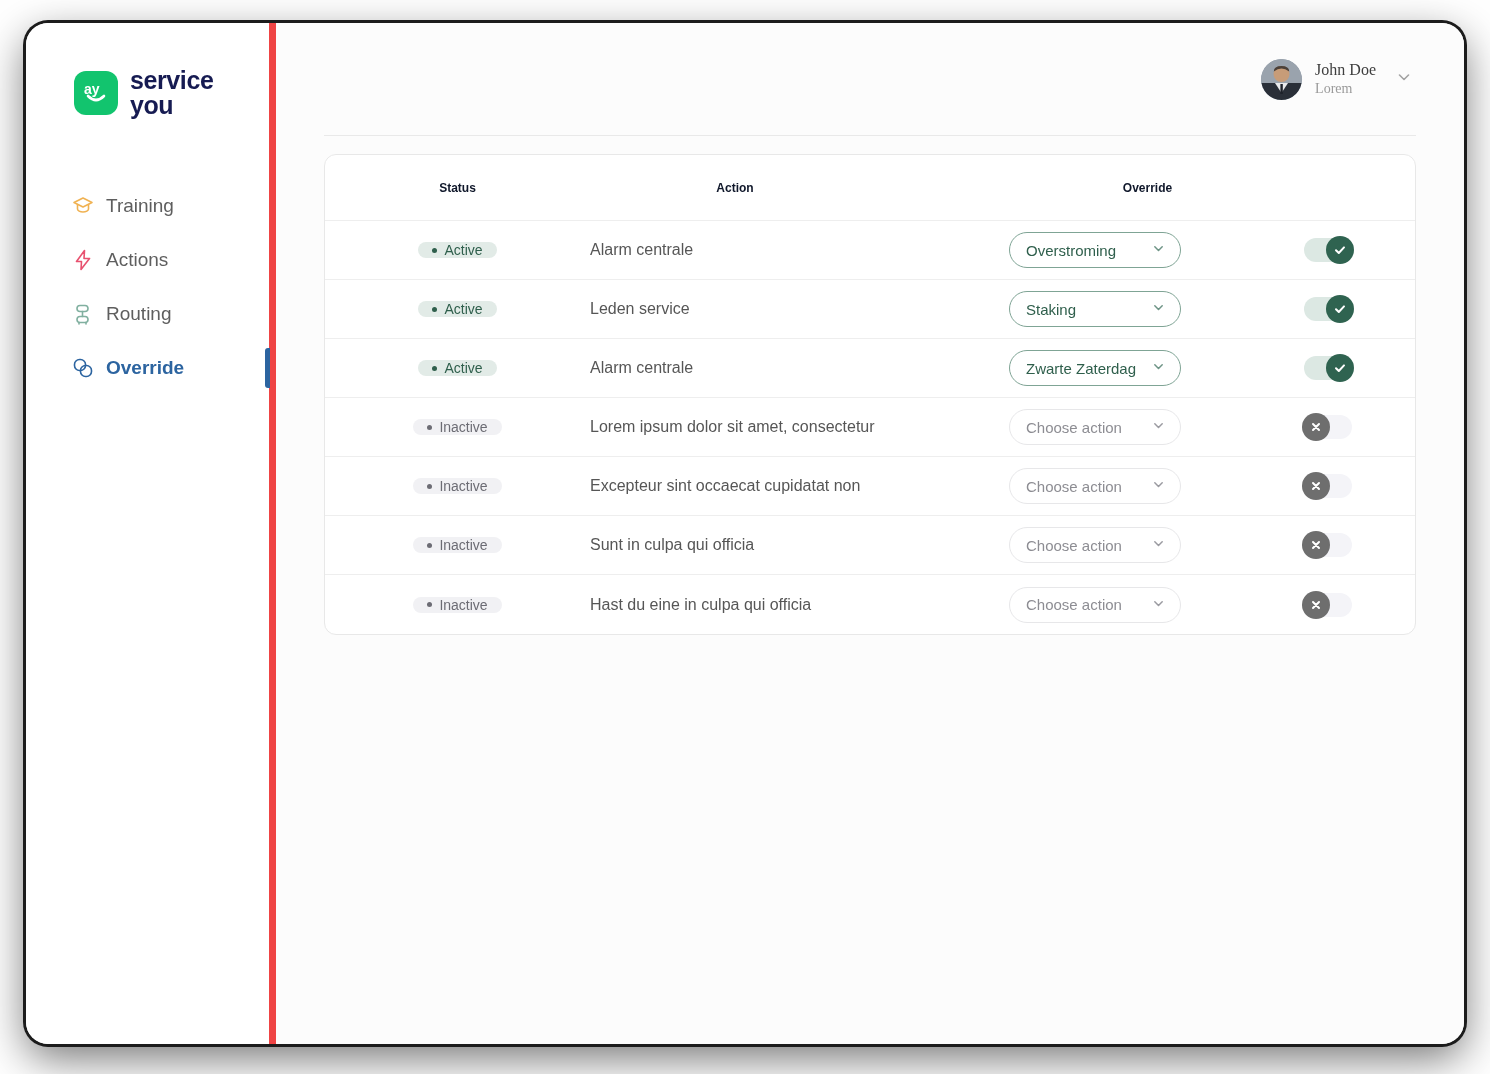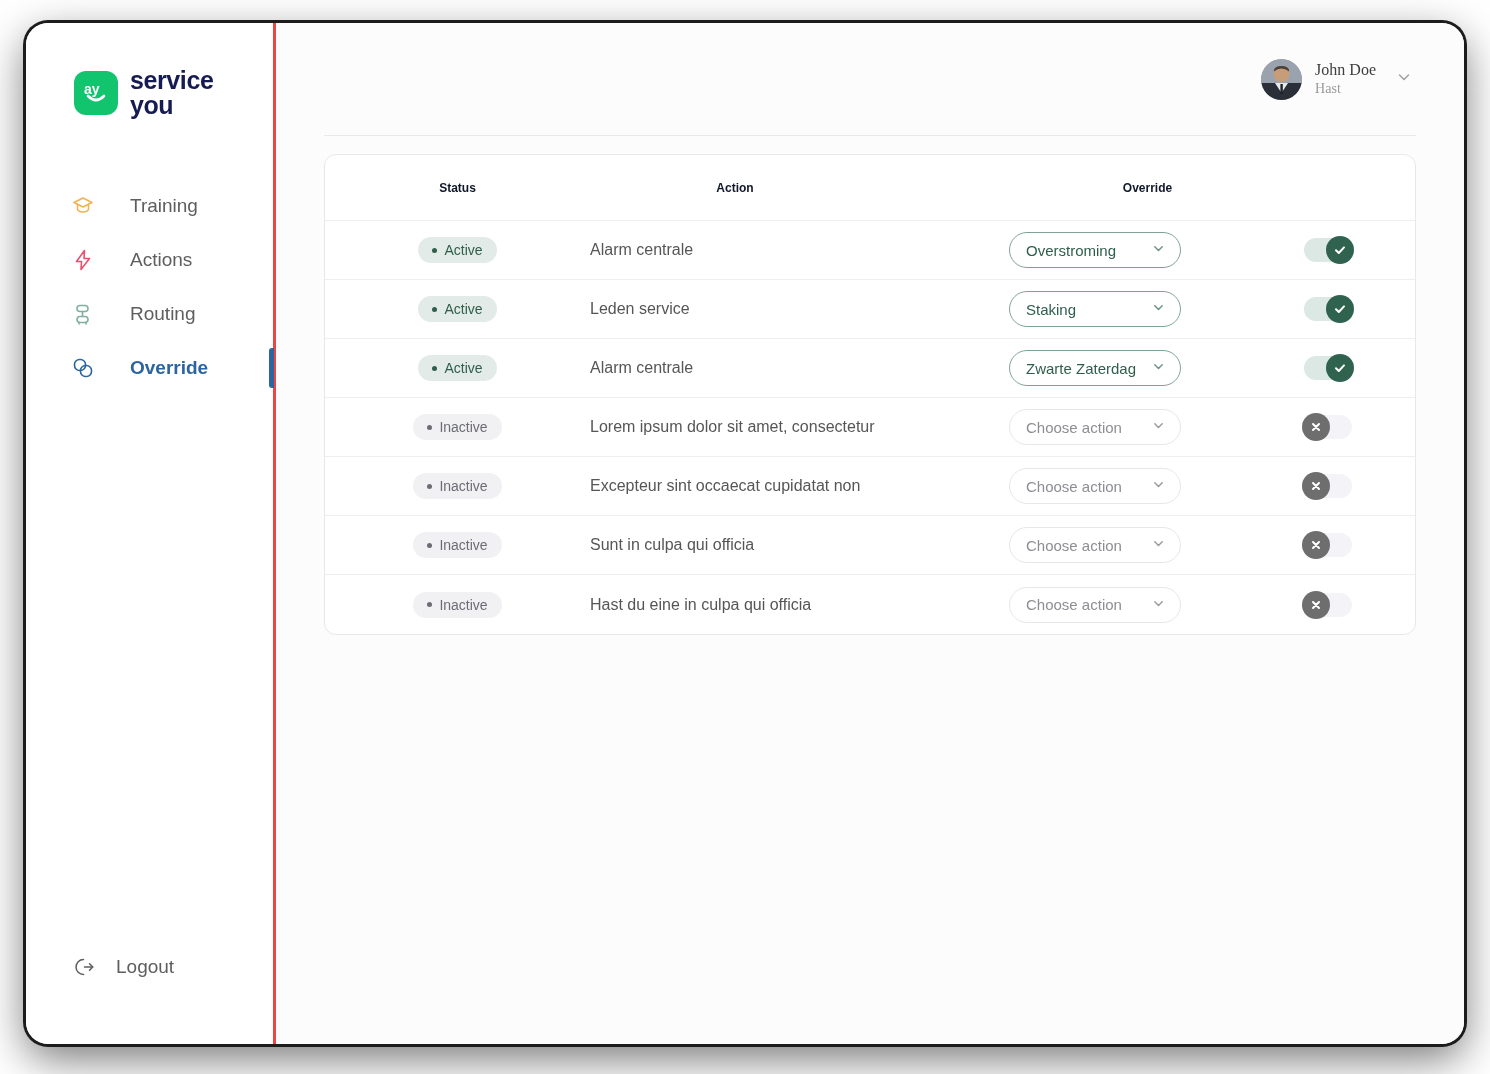--- a/index.html
+++ b/index.html
@@ -24,21 +24,21 @@
     box-shadow: 0 0 0 3px #1c1c1c, 0 14px 44px rgba(0,0,0,0.55);
     overflow: hidden;
     display: flex;
   }
 
   
   #sidebar {
     width: 250px;
     flex: 0 0 250px;
     background: #ffffff;
-    border-right: 3px solid #ef4444;
+    border-right: 7px solid #ef4444;
     position: relative;
     display: flex;
     flex-direction: column;
     padding: 0;
   }
 
   .logo-wrap {
     display: flex;
     align-items: center;
     gap: 12px;
@@ -60,21 +60,21 @@
   }
 
   .nav {
     margin-top: 62px;
     display: flex;
     flex-direction: column;
   }
   .nav-item {
     display: flex;
     align-items: center;
-    gap: 34px;
+    gap: 10px;
     height: 54px;
     padding-left: 44px;
     position: relative;
     cursor: pointer;
   }
   .nav-icon {
     width: 26px; height: 26px;
     display: flex; align-items: center; justify-content: center;
     flex: 0 0 26px;
   }
@@ -182,21 +182,21 @@
   .c-action     { width: 290px; flex: 0 0 290px; justify-content: center; }
   .c-override   { flex: 1 1 auto; justify-content: center; }
 
   .thead .c-entrance { justify-content: flex-start; padding-left: 0; }
 
   
   .badge {
     display: inline-flex;
     align-items: center;
     gap: 7px;
-    height: 26px;
+    height: 16px;
     padding: 0 14px;
     border-radius: 13px;
     font-size: 14px;
   }
   .badge .dot { width: 5px; height: 5px; border-radius: 50%; }
   .badge.active { background: #e2ebe7; color: #2f5f4c; }
   .badge.active .dot { background: #2f5f4c; }
   .badge.inactive { background: #f1f1f4; color: #6c6c74; }
   .badge.inactive .dot { background: #6c6c74; }
 
@@ -299,30 +299,20 @@
           </svg>
         </span>
         <span class="nav-label">Override</span>
         <span class="active-bar"></span>
       </div>
 
     </nav>
 
     <div class="sidebar-spacer"></div>
 
-    <div class="logout-item">
-      <span class="nav-icon">
-        <svg width="24" height="24" viewBox="0 0 24 24" fill="none" stroke="#5e5e5e" stroke-width="1.5" stroke-linecap="round" stroke-linejoin="round">
-          <path d="M12.5 4.5 A7.5 7.5 0 1 0 12.5 19.5"></path>
-          <path d="M13.5 12 H21.5"></path>
-          <path d="M18.5 8.8 L21.8 12 L18.5 15.2"></path>
-        </svg>
-      </span>
-      <span class="logout-label">Logout</span>
-    </div>
 
   </aside>
 
   <section id="main">
 
     <div class="topbar">
       <div class="user-chip">
         <span class="avatar">
           <svg width="41" height="41" viewBox="0 0 41 41" aria-hidden="true">
             <defs>
@@ -335,21 +325,21 @@
               <rect x="0" y="24" width="41" height="17" fill="#2a2f38"></rect>
               <path d="M14 24 L20.5 34 L27 24 Z" fill="#e9eaec"></path>
               <rect x="19.4" y="25" width="2.4" height="10" fill="#1d2129"></rect>
               <circle cx="20.5" cy="15" r="8" fill="#c79c78"></circle>
               <path d="M12.8 12.5 q7.7 -6 15.4 0 q0 -5.5 -7.7 -5.5 q-7.7 0 -7.7 5.5 Z" fill="#4b4038"></path>
             </g>
           </svg>
         </span>
         <span class="user-meta">
           <span class="user-name" style="display:block">John Doe</span>
-          <span class="user-role" style="display:block">Hast</span>
+          <span class="user-role" style="display:block">Lorem</span>
         </span>
         <span class="chev-user">
           <svg width="18" height="18" viewBox="0 0 18 18" fill="none" stroke="#5a5a5a" stroke-width="1.6" stroke-linecap="round" stroke-linejoin="round">
             <path d="M4.5 7 L9 11.5 L13.5 7"></path>
           </svg>
         </span>
       </div>
     </div>
 
     <div class="top-divider"></div>

